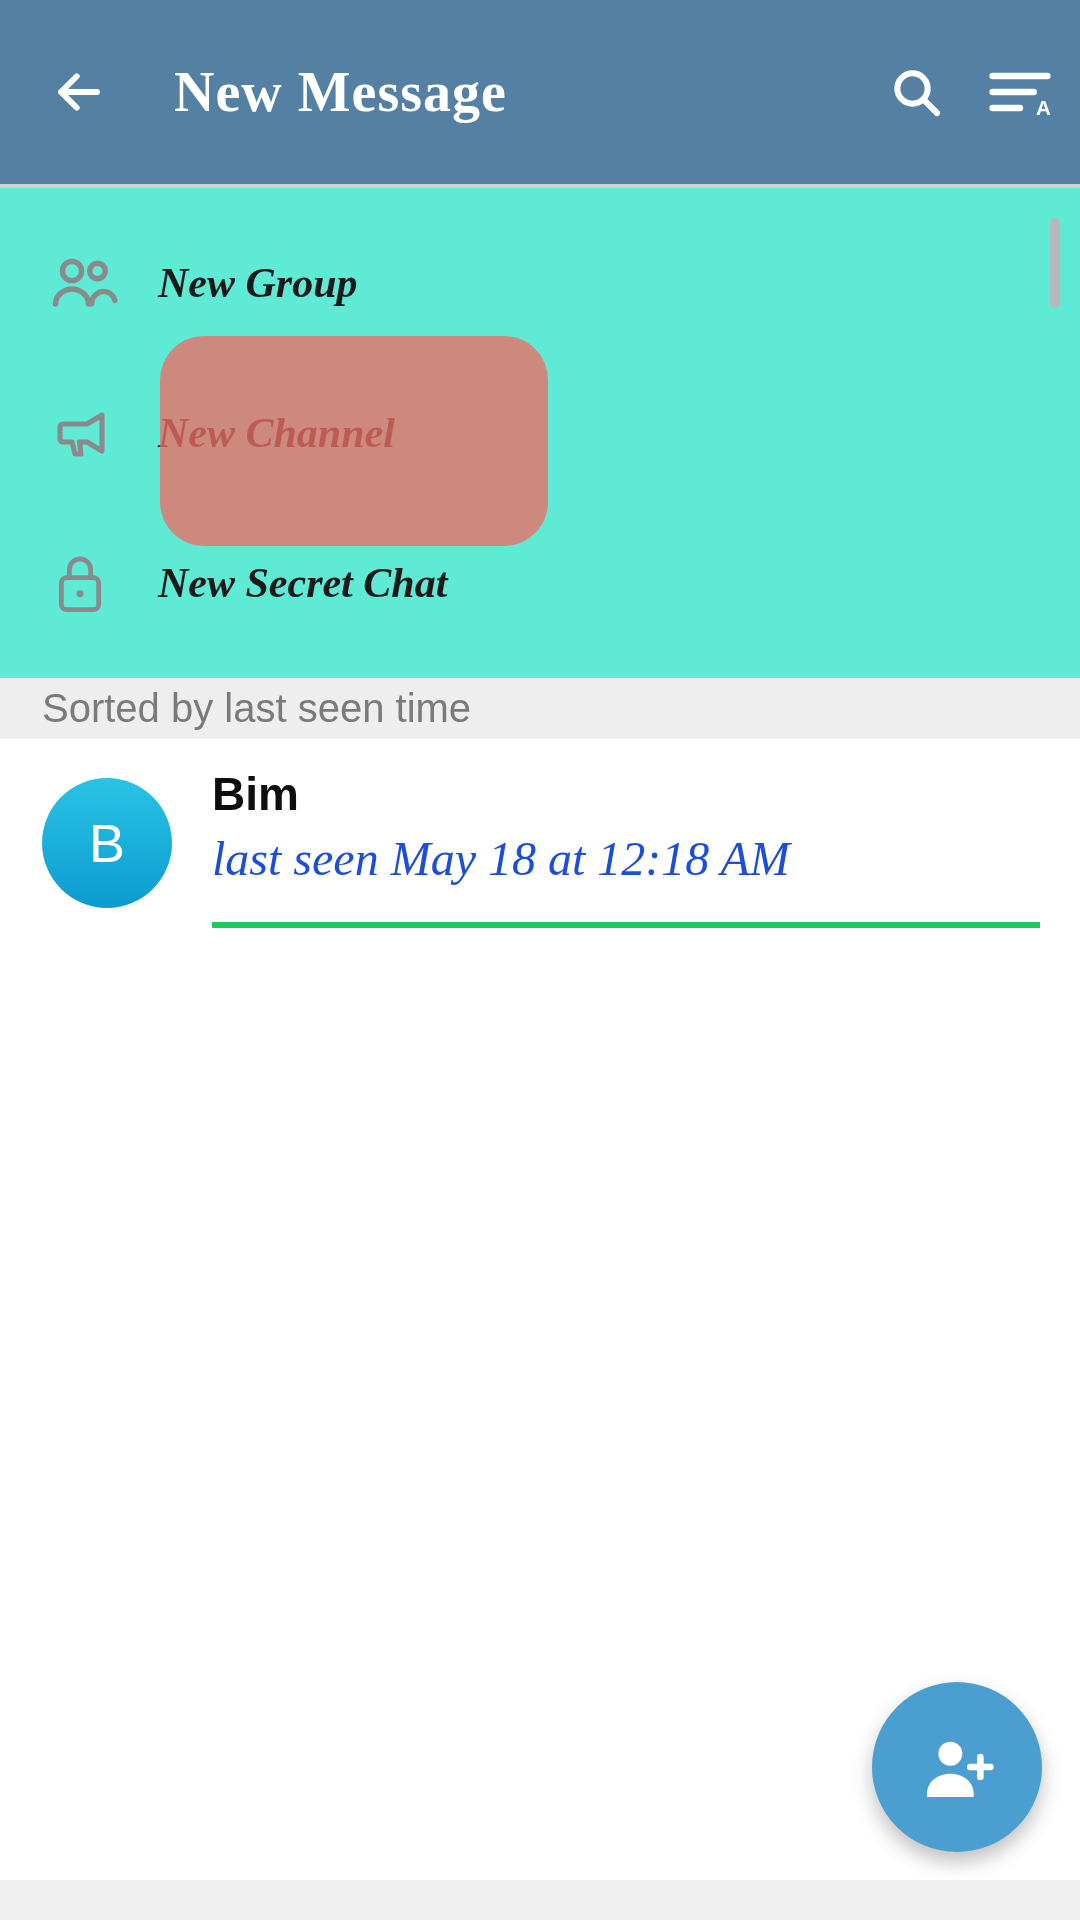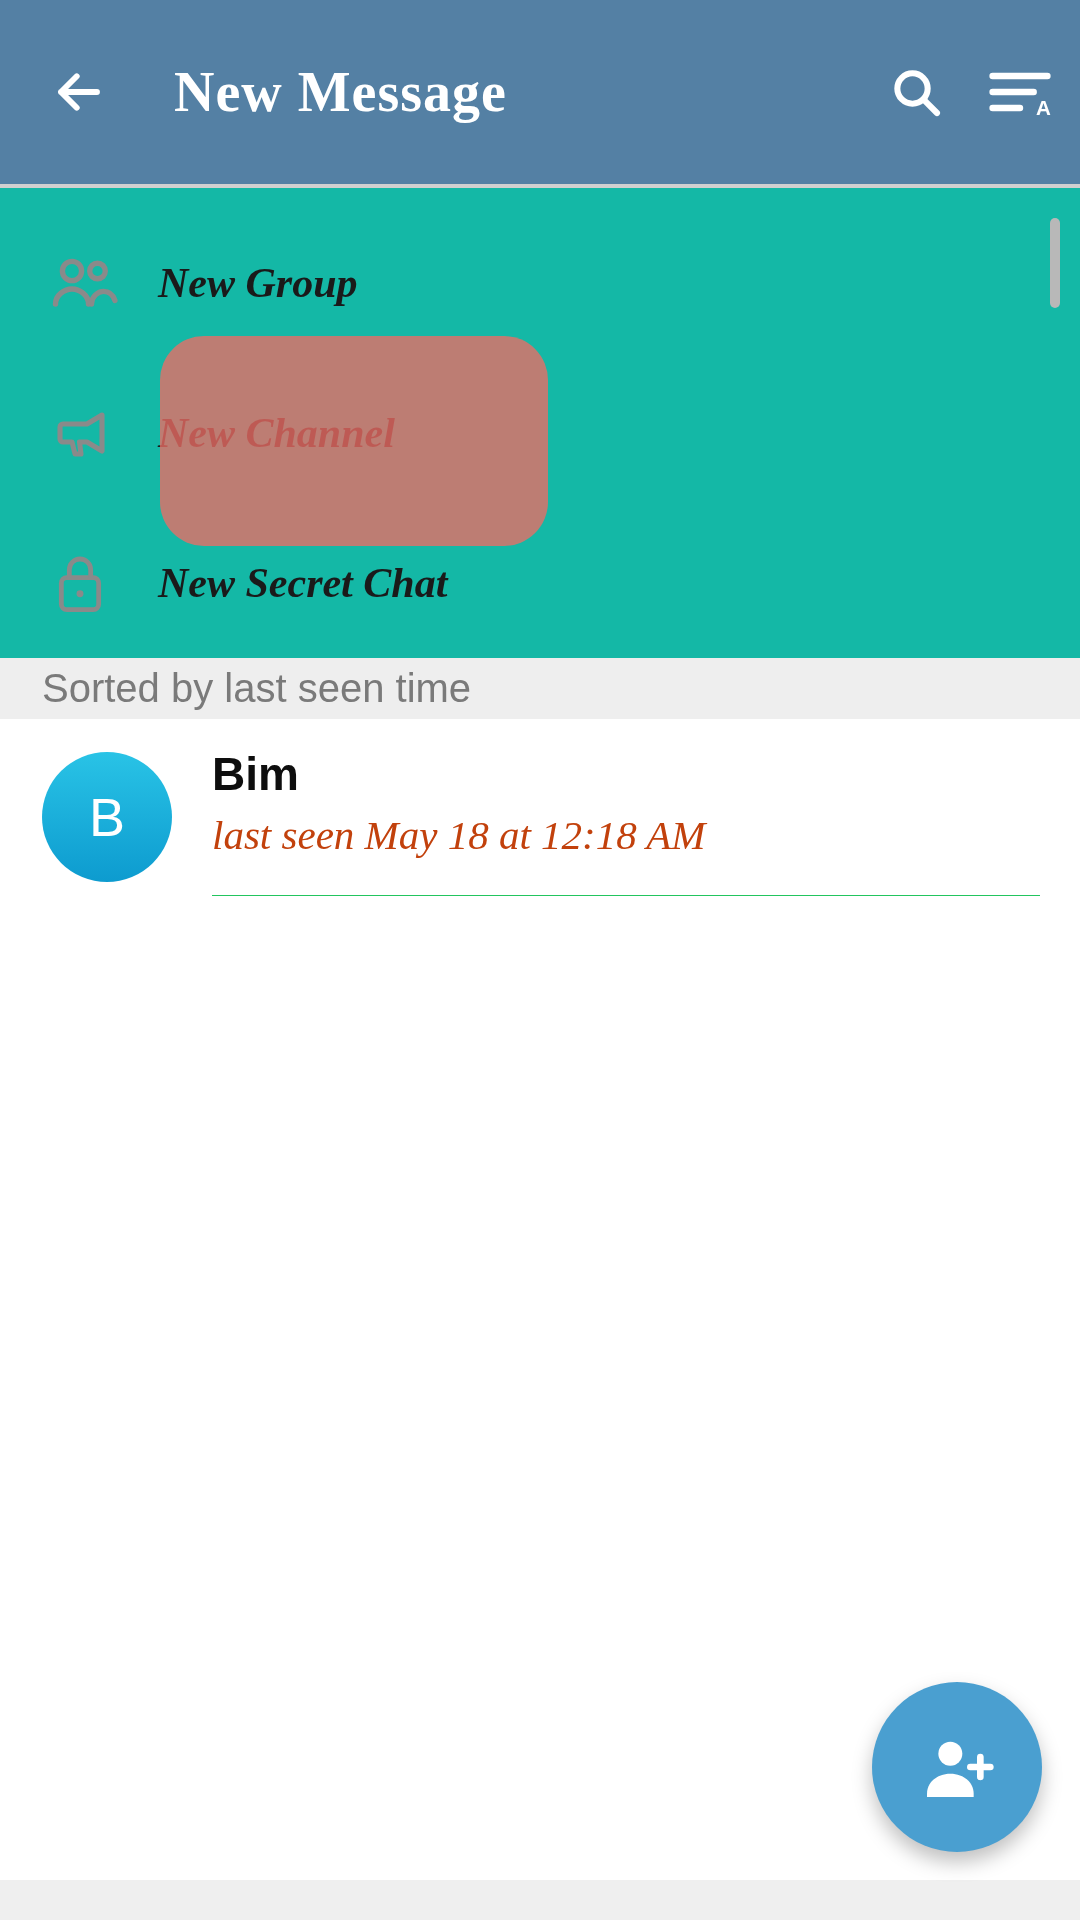--- a/index.html
+++ b/index.html
@@ -14,21 +14,21 @@
     align-items: center;
     padding: 0 28px 0 44px;
     border-bottom: 4px solid #d0d0d0;
   }
   .back-btn { width: 70px; height: 70px; display:flex; align-items:center; justify-content:center; cursor:pointer; }
   .title { color: #ffffff; font-size: 56px; font-weight: 700; margin-left: 60px; font-family: Georgia, serif; letter-spacing: 1px; flex:1; }
   .header-actions { display:flex; gap: 40px; align-items:center; }
   .icon-btn { width: 64px; height: 64px; display:flex; align-items:center; justify-content:center; cursor:pointer; }
 
   
-  .options { background:#14b8a6; position:relative; padding-top: 20px; }
+  .options { background:#5eead4; position:relative; padding-top: 20px; padding-bottom: 20px; }
   .option-row { height: 150px; display:flex; align-items:center; padding-left: 48px; cursor:pointer; }
   .option-icon { width: 110px; display:flex; align-items:center; justify-content:flex-start; }
   .option-label { font-size: 42px; font-style: italic; font-weight: 700; color: #1a1a1a; font-family: Georgia, serif; }
 
   
   .highlight {
     position:absolute;
     left: 160px;
     top: 148px;
     width: 388px;
@@ -52,23 +52,23 @@
   .contacts { background:#ffffff; flex:1; position:relative; }
   .contact-row { display:flex; align-items:center; padding: 18px 40px 0 42px; cursor:pointer; }
   .avatar {
     width: 130px; height: 130px; border-radius: 50%;
     background: linear-gradient(180deg, #29c3e6 0%, #0d9bcf 100%);
     color:#fff; font-size: 54px; font-weight:500;
     display:flex; align-items:center; justify-content:center;
     font-family: -apple-system, Helvetica, Arial, sans-serif;
     flex-shrink:0;
   }
-  .contact-text { margin-left: 40px; flex:1; border-bottom: 1px solid #22c55e; padding-bottom: 36px; padding-top: 10px;}
+  .contact-text { margin-left: 40px; flex:1; border-bottom: 6px solid #22c55e; padding-bottom: 36px; padding-top: 10px;}
   .contact-name { font-size: 46px; font-weight:600; color:#0e0e0e; font-family: -apple-system, Helvetica, Arial, sans-serif; }
-  .contact-status { font-size: 41px; font-style: italic; color:#c2410c; font-family: Georgia, serif; margin-top: 10px; }
+  .contact-status { font-size: 48px; font-style: italic; color:#1d4ed8; font-family: Georgia, serif; margin-top: 10px; }
 
   
   .scroll-hint {
     position:absolute; right: 20px; top: 218px; width: 10px; height: 90px;
     background: #b8b8b8; border-radius: 5px;
   }
 
   
   .fab {
     position:absolute;

